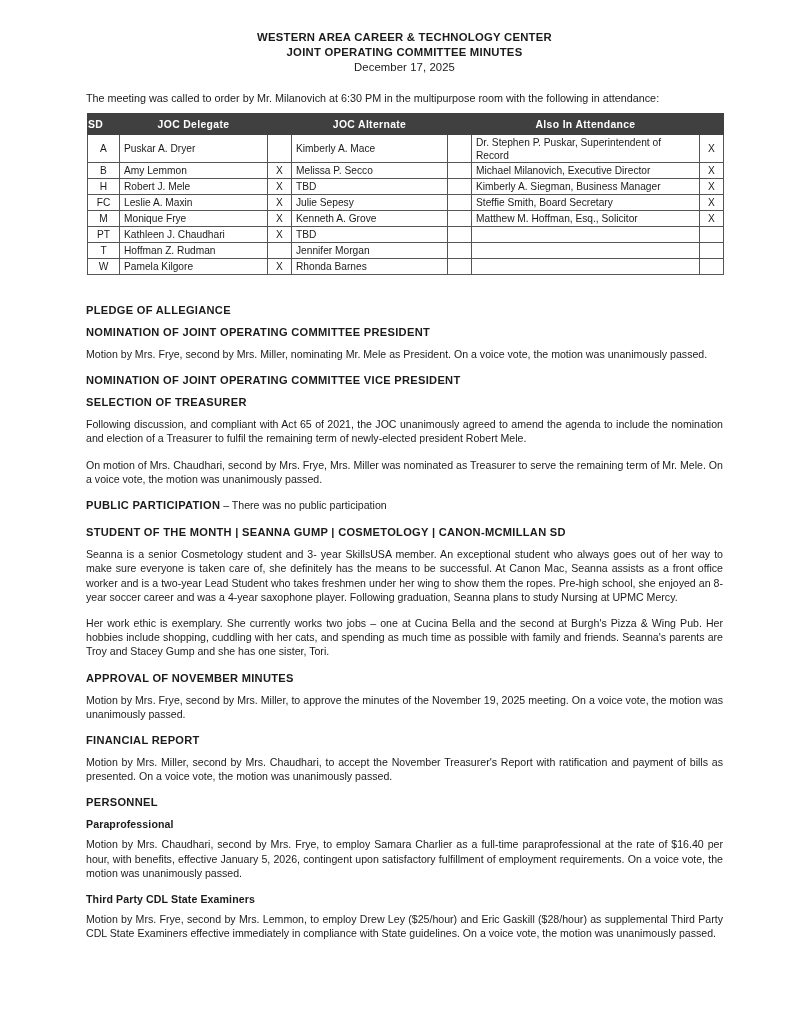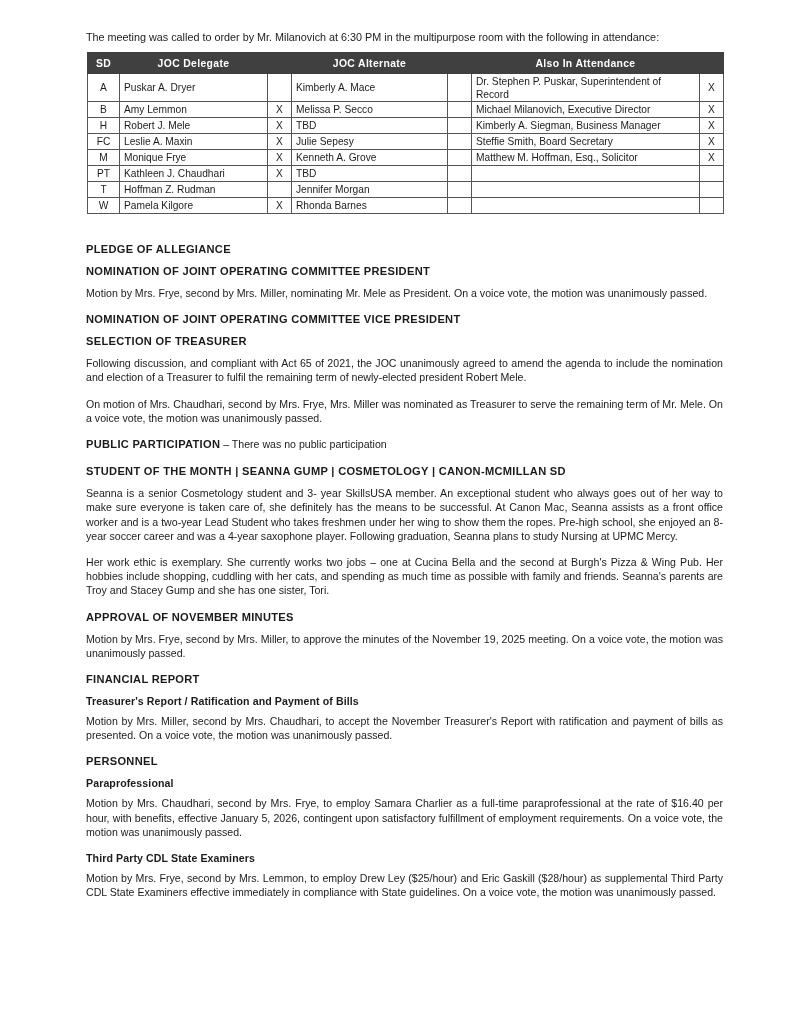--- a/index.html
+++ b/index.html
@@ -62,21 +62,21 @@
     background: #404040;
     color: #ffffff;
     font-size: 10.4px;
     font-weight: bold;
     letter-spacing: 0.35px;
     padding: 3px 0 3px 0;
     text-align: center;
     border: 1px solid #404040;
     height: 14px;
   }
-  table.attendance th.sd-h { text-align: center; }
+  table.attendance th.sd-h { text-align: left; }
   table.attendance td {
     border: 1px solid #555;
     font-size: 10.2px;
     height: 14px;
     padding: 0.5px 4px;
     line-height: 13px;
     vertical-align: middle;
     color: #1b1b1b;
   }
   td.sd     { text-align: center; width: 32px; }
@@ -131,20 +131,25 @@
     font-size: 10.6px;
     line-height: 14.2px;
     margin: 0 0 13px 0;
   }
 </style>
 </head>
 <body>
 
 <div class="page">
 
+  <div class="doc-header">
+    <div class="line">WESTERN AREA CAREER &amp; TECHNOLOGY CENTER</div>
+    <div class="line">JOINT OPERATING COMMITTEE MINUTES</div>
+    <div class="date">December 17, 2025</div>
+  </div>
 
   <p class="intro">The meeting was called to order by Mr. Milanovich at 6:30 PM in the multipurpose room with the following in attendance:</p>
 
   <table class="attendance">
     <colgroup>
       <col class="c-sd">
         <col class="c-del">
         <col class="c-x1">
         <col class="c-alt">
         <col class="c-x2">
@@ -254,21 +259,20 @@
     <p class="mixed"><span class="inline-head">PUBLIC PARTICIPATION</span><span> – There was no public participation</span></p>
 
     <h2 class="section">STUDENT OF THE MONTH | SEANNA GUMP | COSMETOLOGY | CANON-MCMILLAN SD</h2>
     <p class="para">Seanna is a senior Cosmetology student and 3- year SkillsUSA member. An exceptional student who always goes out of her way to make sure everyone is taken care of, she definitely has the means to be successful. At Canon Mac, Seanna assists as a front office worker and is a two-year Lead Student who takes freshmen under her wing to show them the ropes. Pre-high school, she enjoyed an 8-year soccer career and was a 4-year saxophone player. Following graduation, Seanna plans to study Nursing at UPMC Mercy.</p>
     <p class="para">Her work ethic is exemplary. She currently works two jobs – one at Cucina Bella and the second at Burgh's Pizza &amp; Wing Pub. Her hobbies include shopping, cuddling with her cats, and spending as much time as possible with family and friends. Seanna's parents are Troy and Stacey Gump and she has one sister, Tori.</p>
 
     <h2 class="section">APPROVAL OF NOVEMBER MINUTES</h2>
     <p class="para">Motion by Mrs. Frye, second by Mrs. Miller, to approve the minutes of the November 19, 2025 meeting. On a voice vote, the motion was unanimously passed.</p>
 
     <h2 class="section">FINANCIAL REPORT</h2>
-    <h3 class="subsection">Treasurer's Report / Ratification and Payment of Bills</h3>
     <p class="para">Motion by Mrs. Miller, second by Mrs. Chaudhari, to accept the November Treasurer's Report with ratification and payment of bills as presented.  On a voice vote, the motion was unanimously passed.</p>
 
     <h2 class="section">PERSONNEL</h2>
     <h3 class="subsection">Paraprofessional</h3>
     <p class="para">Motion by Mrs. Chaudhari, second by Mrs. Frye, to employ Samara Charlier as a full-time paraprofessional at the rate of $16.40 per hour, with benefits, effective January 5, 2026, contingent upon satisfactory fulfillment of employment requirements. On a voice vote, the motion was unanimously passed.</p>
 
     <h3 class="subsection">Third Party CDL State Examiners</h3>
     <p class="para">Motion by Mrs. Frye, second by Mrs. Lemmon, to employ Drew Ley ($25/hour) and Eric Gaskill ($28/hour) as supplemental Third Party CDL State Examiners effective immediately in compliance with State guidelines. On a voice vote, the motion was unanimously passed.</p>
 
   </div>

